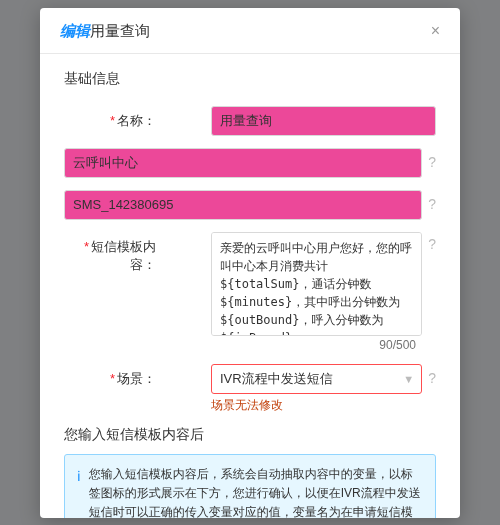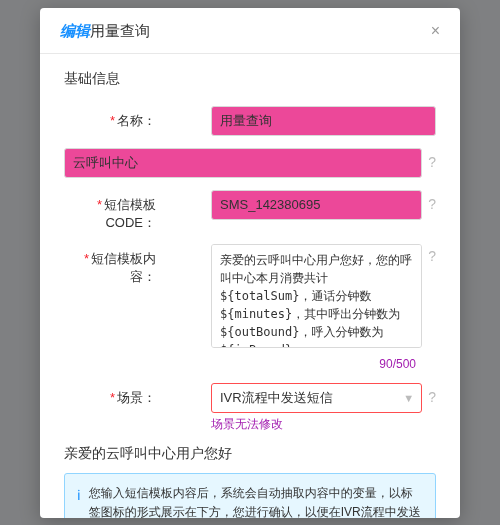--- a/index.html
+++ b/index.html
@@ -115,22 +115,22 @@
       font-size: 12px;
       color: #333;
       outline: none;
       resize: none;
       background: #fff;
       line-height: 1.5;
     }
     .textarea-count {
       text-align: right;
       font-size: 12px;
-      color: #a21caf;
-      margin-top: 9px;
+      color: #737373;
+      margin-top: 2px;
     }
     .select-wrapper {
       position: relative;
       width: 100%;
     }
     .select-field {
       width: 100%;
       height: 30px;
       border: 1px solid #ff4d4f;
       border-radius: 3px;
@@ -145,21 +145,21 @@
     .select-arrow {
       position: absolute;
       right: 8px;
       top: 50%;
       transform: translateY(-50%);
       color: #bbb;
       pointer-events: none;
       font-size: 11px;
     }
     .field-error-text {
-      color: #a21caf;
+      color: #c2410c;
       font-size: 12px;
       margin-top: 3px;
       font-weight: 500;
     }
     .variables-section {
       margin-top: 8px;
     }
     .variables-title {
       font-size: 14px;
       font-weight: 500;
@@ -214,23 +214,20 @@
       </div>
 
       <div class="form-item">
         <div class="form-control">
           <input class="input-field" type="text" value="云呼叫中心" style="">
           <span class="info-icon">?</span>
         </div>
       </div>
 
       <div class="form-item">
-        <div class="form-label">
-          <span class="required">*</span><span>短信模板CODE</span>：
-        </div>
         <div class="form-control">
           <input class="input-field" type="text" value="SMS_142380695" style="">
           <span class="info-icon">?</span>
         </div>
       </div>
 
       <div class="form-item">
         <div class="form-label" style="padding-top:6px;">
           <span class="required">*</span><span>短信模板内容</span>：
         </div>
@@ -255,21 +252,21 @@
               </select>
               <span class="select-arrow">▼</span>
             </div>
             <span class="info-icon">?</span>
           </div>
           <div class="field-error-text">场景无法修改</div>
         </div>
       </div>
 
       <div class="variables-section">
-        <div class="variables-title">亲爱的云呼叫中心用户您好</div>
+        <div class="variables-title">您输入短信模板内容后</div>
         <div class="variables-info-box">
           <span class="info-circle">ℹ</span>
           <div class="info-text">
             <span>您输入短信模板内容后，系统会自动抽取内容中的变量，以标签图标的形式展示在下方，您进行确认，以便在IVR流程中发送短信时可以正确的传入变量对应的值，变量名为在申请短信模板时填入的，详情请查文档：</span>
           </div>
         </div>
 
       </div>
     </div>
 

